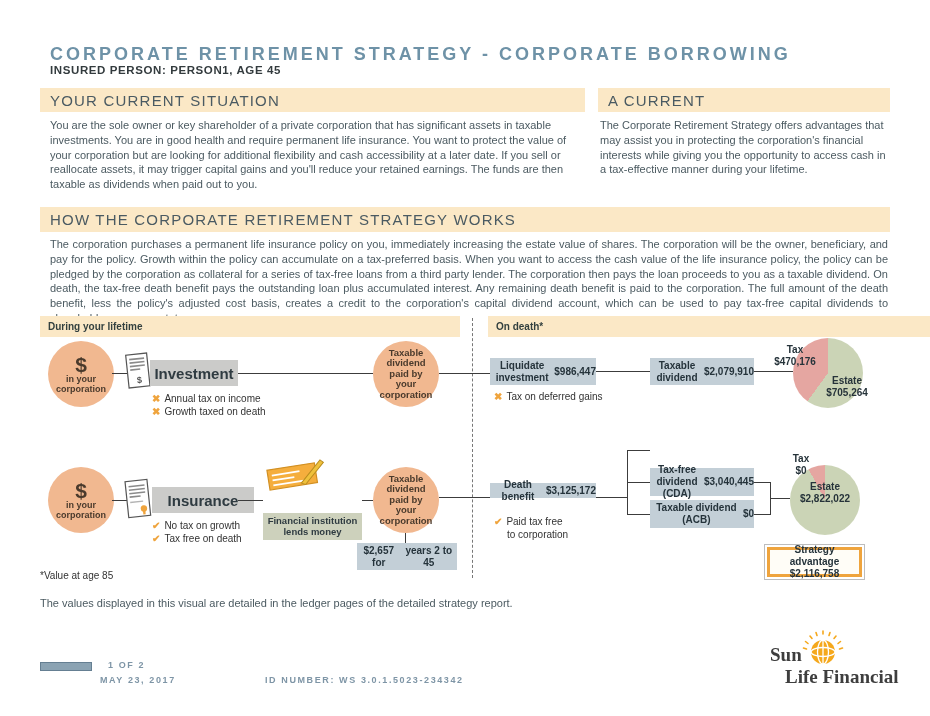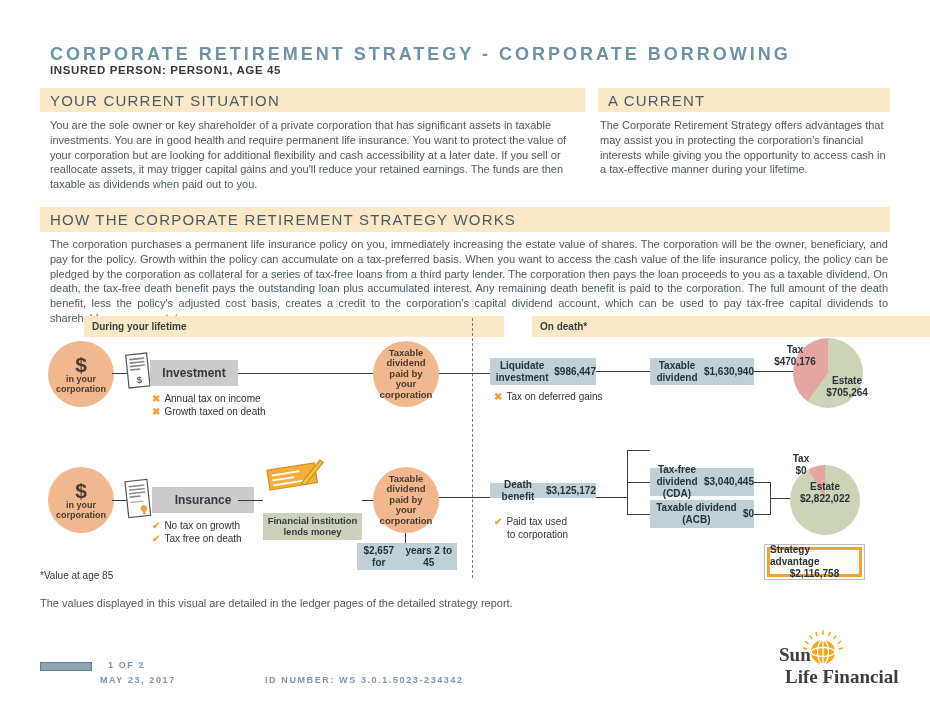--- a/index.html
+++ b/index.html
@@ -10,46 +10,46 @@
   html,body{margin:0;padding:0;background:#fff;}
   .page{position:relative;width:930px;height:716px;background:#fff;overflow:hidden;
         font-family:"Liberation Sans",sans-serif;color:var(--body-text,#4B5A61);}
   .abs{position:absolute;}
   .title{left:50px;top:44px;font-size:18px;font-weight:bold;letter-spacing:3px;color:var(--title-blue,#6E92A7);}
   .insured{left:50px;top:64px;font-size:11.5px;letter-spacing:.6px;color:#333B3E;font-weight:bold;}
   .sec-head{background:var(--cream,#FBE8C6);color:var(--header-text,#4A5A62);font-size:15px;
             letter-spacing:1.2px;display:flex;align-items:center;padding-left:10px;box-sizing:border-box;}
   .body-txt{font-size:11px;line-height:14.8px;color:var(--body-text,#4B5A61);}
   .bar-label{background:var(--cream,#FBE8C6);font-size:10px;font-weight:bold;color:#33403F;
-             display:flex;align-items:center;padding-left:8px;box-sizing:border-box;margin-left:44px;}
+             display:flex;align-items:center;padding-left:8px;box-sizing:border-box;}
   .circle{width:66px;height:66px;border-radius:50%;background:var(--circle-peach,#F1B890);
           display:flex;flex-direction:column;align-items:center;justify-content:center;
           text-align:center;color:#4A3A2C;}
   .circle .sym{font-size:21px;line-height:19px;font-weight:bold;}
   .circle .clabel{font-size:9px;line-height:10px;font-weight:bold;}
   .div-circle{font-size:9.5px;line-height:10.5px;font-weight:bold;}
   .gbox{background:var(--box-gray,#CBCBC9);display:flex;align-items:center;justify-content:center;
-        font-size:12px;font-weight:bold;color:#2F3B41;text-align:center;box-sizing:border-box;}
+        font-size:15px;font-weight:bold;color:#2F3B41;text-align:center;box-sizing:border-box;}
   .bbox{background:var(--box-bluegray,#C3CFD7);display:flex;flex-direction:row;align-items:center;
         justify-content:center;text-align:center;color:#25333B;box-sizing:border-box;}
   .bbox span{display:block;font-size:10px;line-height:12px;font-weight:bold;}
   .greenbox{background:var(--box-green,#CDD1BC);display:flex;align-items:center;justify-content:center;
         font-size:9.5px;line-height:10.5px;font-weight:bold;color:#2F3B41;text-align:center;box-sizing:border-box;margin-top:26px;}
   .cline{background:var(--line,#3C3C3C);}
   .divider{border-left:1px dashed #777;}
   .note-row{font-size:10px;line-height:13px;color:#333;white-space:nowrap;}
   .note-row .mark{color:var(--gold,#EFA43D);font-weight:bold;margin-right:4px;}
   .pie{border-radius:50%;}
   .pie1{background:conic-gradient(var(--pie-green,#CBD4B6) 0 216deg,var(--pie-pink,#E5A6A1) 216deg 360deg);}
   .pie2{background:conic-gradient(var(--pie-green,#CBD4B6) 0 332deg,var(--pie-pink,#E5A6A1) 332deg 360deg);}
   .pie-label{font-size:10px;line-height:11.5px;color:#26333A;text-align:center;font-weight:bold;}
   .pie-label span{display:block;}
   .adv{border:1px solid #BDBDBD;background:#fff;padding:2px;box-sizing:border-box;}
   .adv-inner{border:3px solid var(--gold,#EFA43D);background:#FFFDF7;height:100%;box-sizing:border-box;
-             display:flex;flex-direction:column;align-items:center;justify-content:center;text-align:left;}
+             display:flex;flex-direction:column;align-items:center;justify-content:center;text-align:center;}
   .adv-inner span{display:block;font-size:10px;line-height:12px;font-weight:bold;color:#25333B;}
   .small-note{font-size:10px;color:#333;}
   .ledger-note{font-size:11px;color:var(--body-text,#4B5A61);}
   .foot{font-size:9px;letter-spacing:1.6px;font-weight:bold;color:var(--footer-blue,#7E95A6);}
   .foot-bar{background:#8BA3B3;border:1px solid #657F92;}
   .logo-word{font-family:"Liberation Serif",serif;font-weight:bold;color:#3E3E3E;font-size:19px;}
 </style>
 </head>
 <body>
 
@@ -106,21 +106,21 @@
     <span>Liquidate investment</span>
     <span>$986,447</span>
   </div>
   <div class="abs note-row" style="left:494px;top:390px;">
     <span class="mark">✖</span><span>Tax on deferred gains</span>
   </div>
   <div class="abs cline" style="left:596px;top:371px;width:54px;height:1px;"></div>
 
   <div class="abs bbox" style="left:650px;top:358px;width:104px;height:27px;">
     <span>Taxable dividend</span>
-    <span>$1,630,940</span>
+    <span>$2,079,910</span>
   </div>
   <div class="abs cline" style="left:754px;top:371px;width:39px;height:1px;"></div>
 
   <div class="abs pie pie1" style="left:793px;top:338px;width:70px;height:70px;"></div>
   <div class="abs pie-label" style="left:760px;top:344px;width:70px;">
     <span>Tax</span>
     <span>$470,176</span>
   </div>
   <div class="abs pie-label" style="left:813px;top:375px;width:68px;">
     <span>Estate</span>
@@ -177,21 +177,21 @@
     <span>$2,657 for</span>
     <span>years 2 to 45</span>
   </div>
   <div class="abs cline" style="left:439px;top:497px;width:51px;height:1px;"></div>
 
   <div class="abs bbox" style="left:490px;top:483px;width:106px;height:15px;">
     <span>Death benefit</span>
     <span>$3,125,172</span>
   </div>
   <div class="abs note-row" style="left:494px;top:515px;">
-    <span class="mark">✔</span><span>Paid tax used</span>
+    <span class="mark">✔</span><span>Paid tax free</span>
   </div>
   <div class="abs note-row" style="left:507px;top:528px;">
     <span>to corporation</span>
   </div>
 
   <div class="abs cline" style="left:596px;top:497px;width:31px;height:1px;"></div>
   <div class="abs cline" style="left:627px;top:450px;width:1px;height:65px;"></div>
   <div class="abs cline" style="left:627px;top:450px;width:23px;height:1px;"></div>
   <div class="abs cline" style="left:627px;top:482px;width:23px;height:1px;"></div>
   <div class="abs cline" style="left:627px;top:514px;width:23px;height:1px;"></div>
@@ -248,17 +248,17 @@
           <line x1="5.5" y1="20" x2="8.5" y2="21"></line>
         <line x1="44.5" y1="20" x2="41.5" y2="21"></line>
       </g>
       <circle cx="25" cy="24" r="12" fill="#F5A81C"></circle>
       <g fill="none" stroke="#fff" stroke-width="1.3">
         <ellipse cx="25" cy="24" rx="5.5" ry="12"></ellipse>
         <ellipse cx="25" cy="24" rx="12" ry="4.5"></ellipse>
         <line x1="25" y1="12" x2="25" y2="36"></line>
       </g>
     </svg>
-    <div class="abs logo-word" style="left:19px;top:16px;">Sun</div>
+    <div class="abs logo-word" style="left:10px;top:16px;">Sun</div>
     <div class="abs logo-word" style="left:25px;top:38px;">Life Financial</div>
   </div>
 
 </div>
 
 </body></html>

